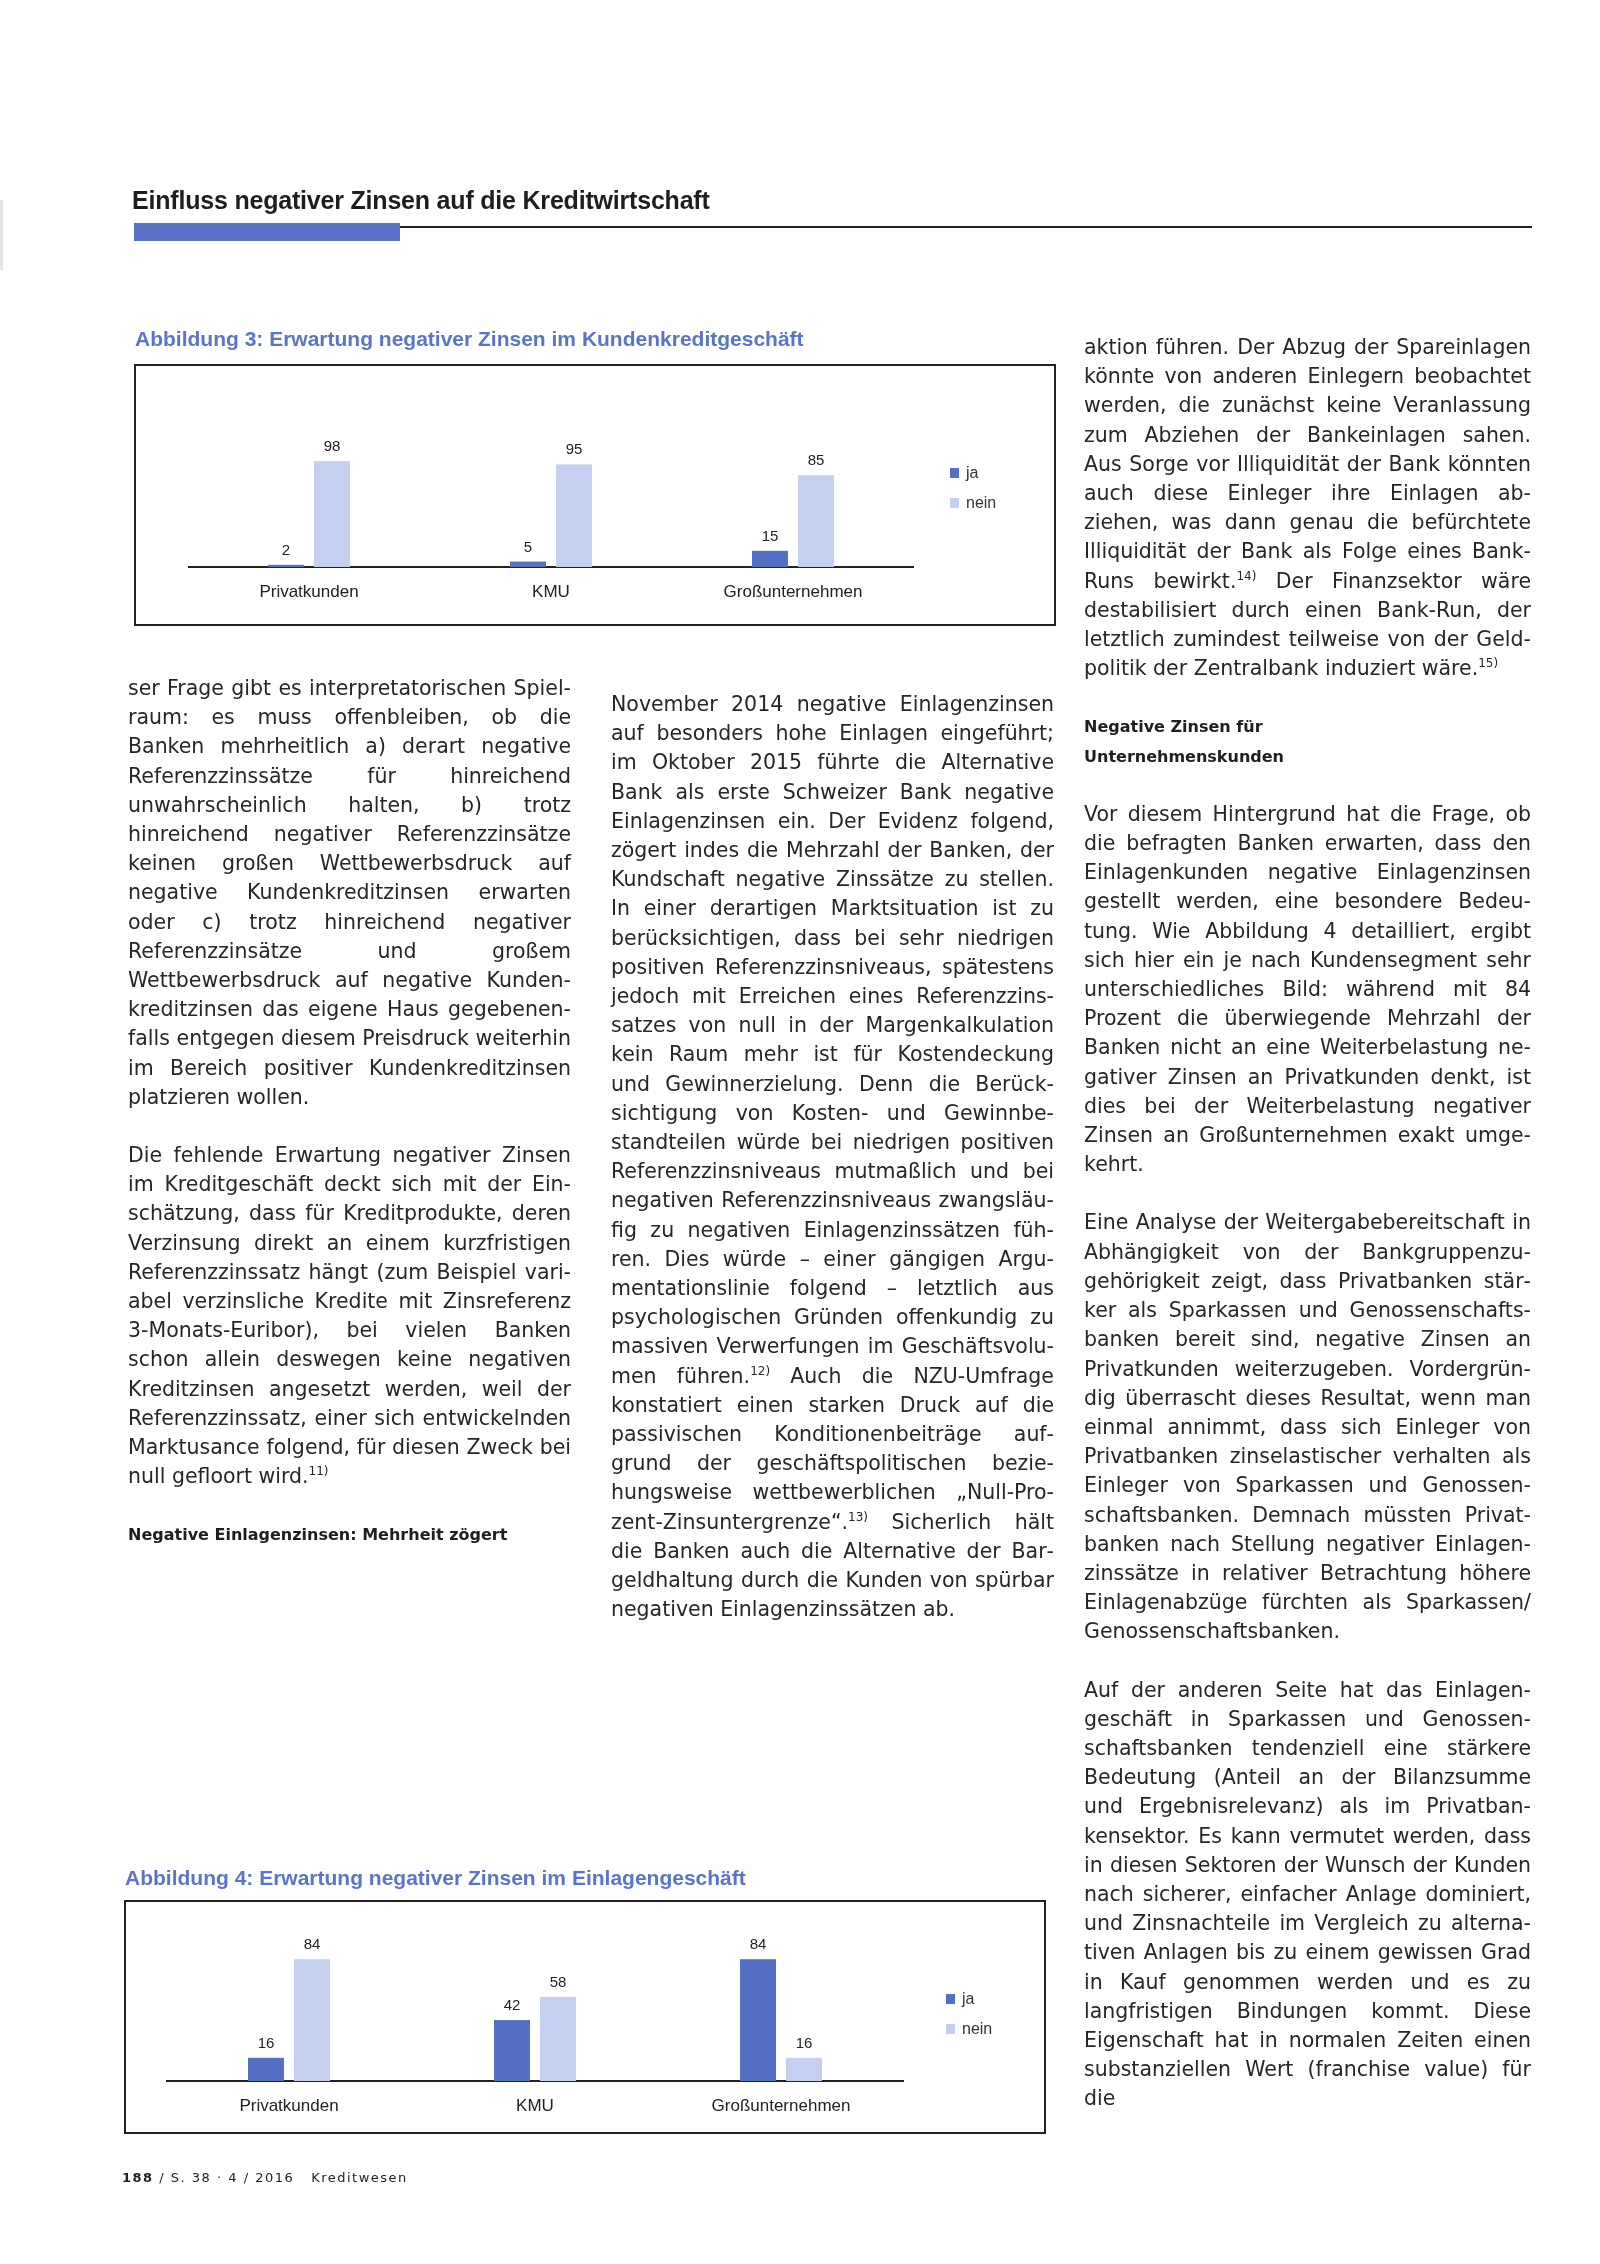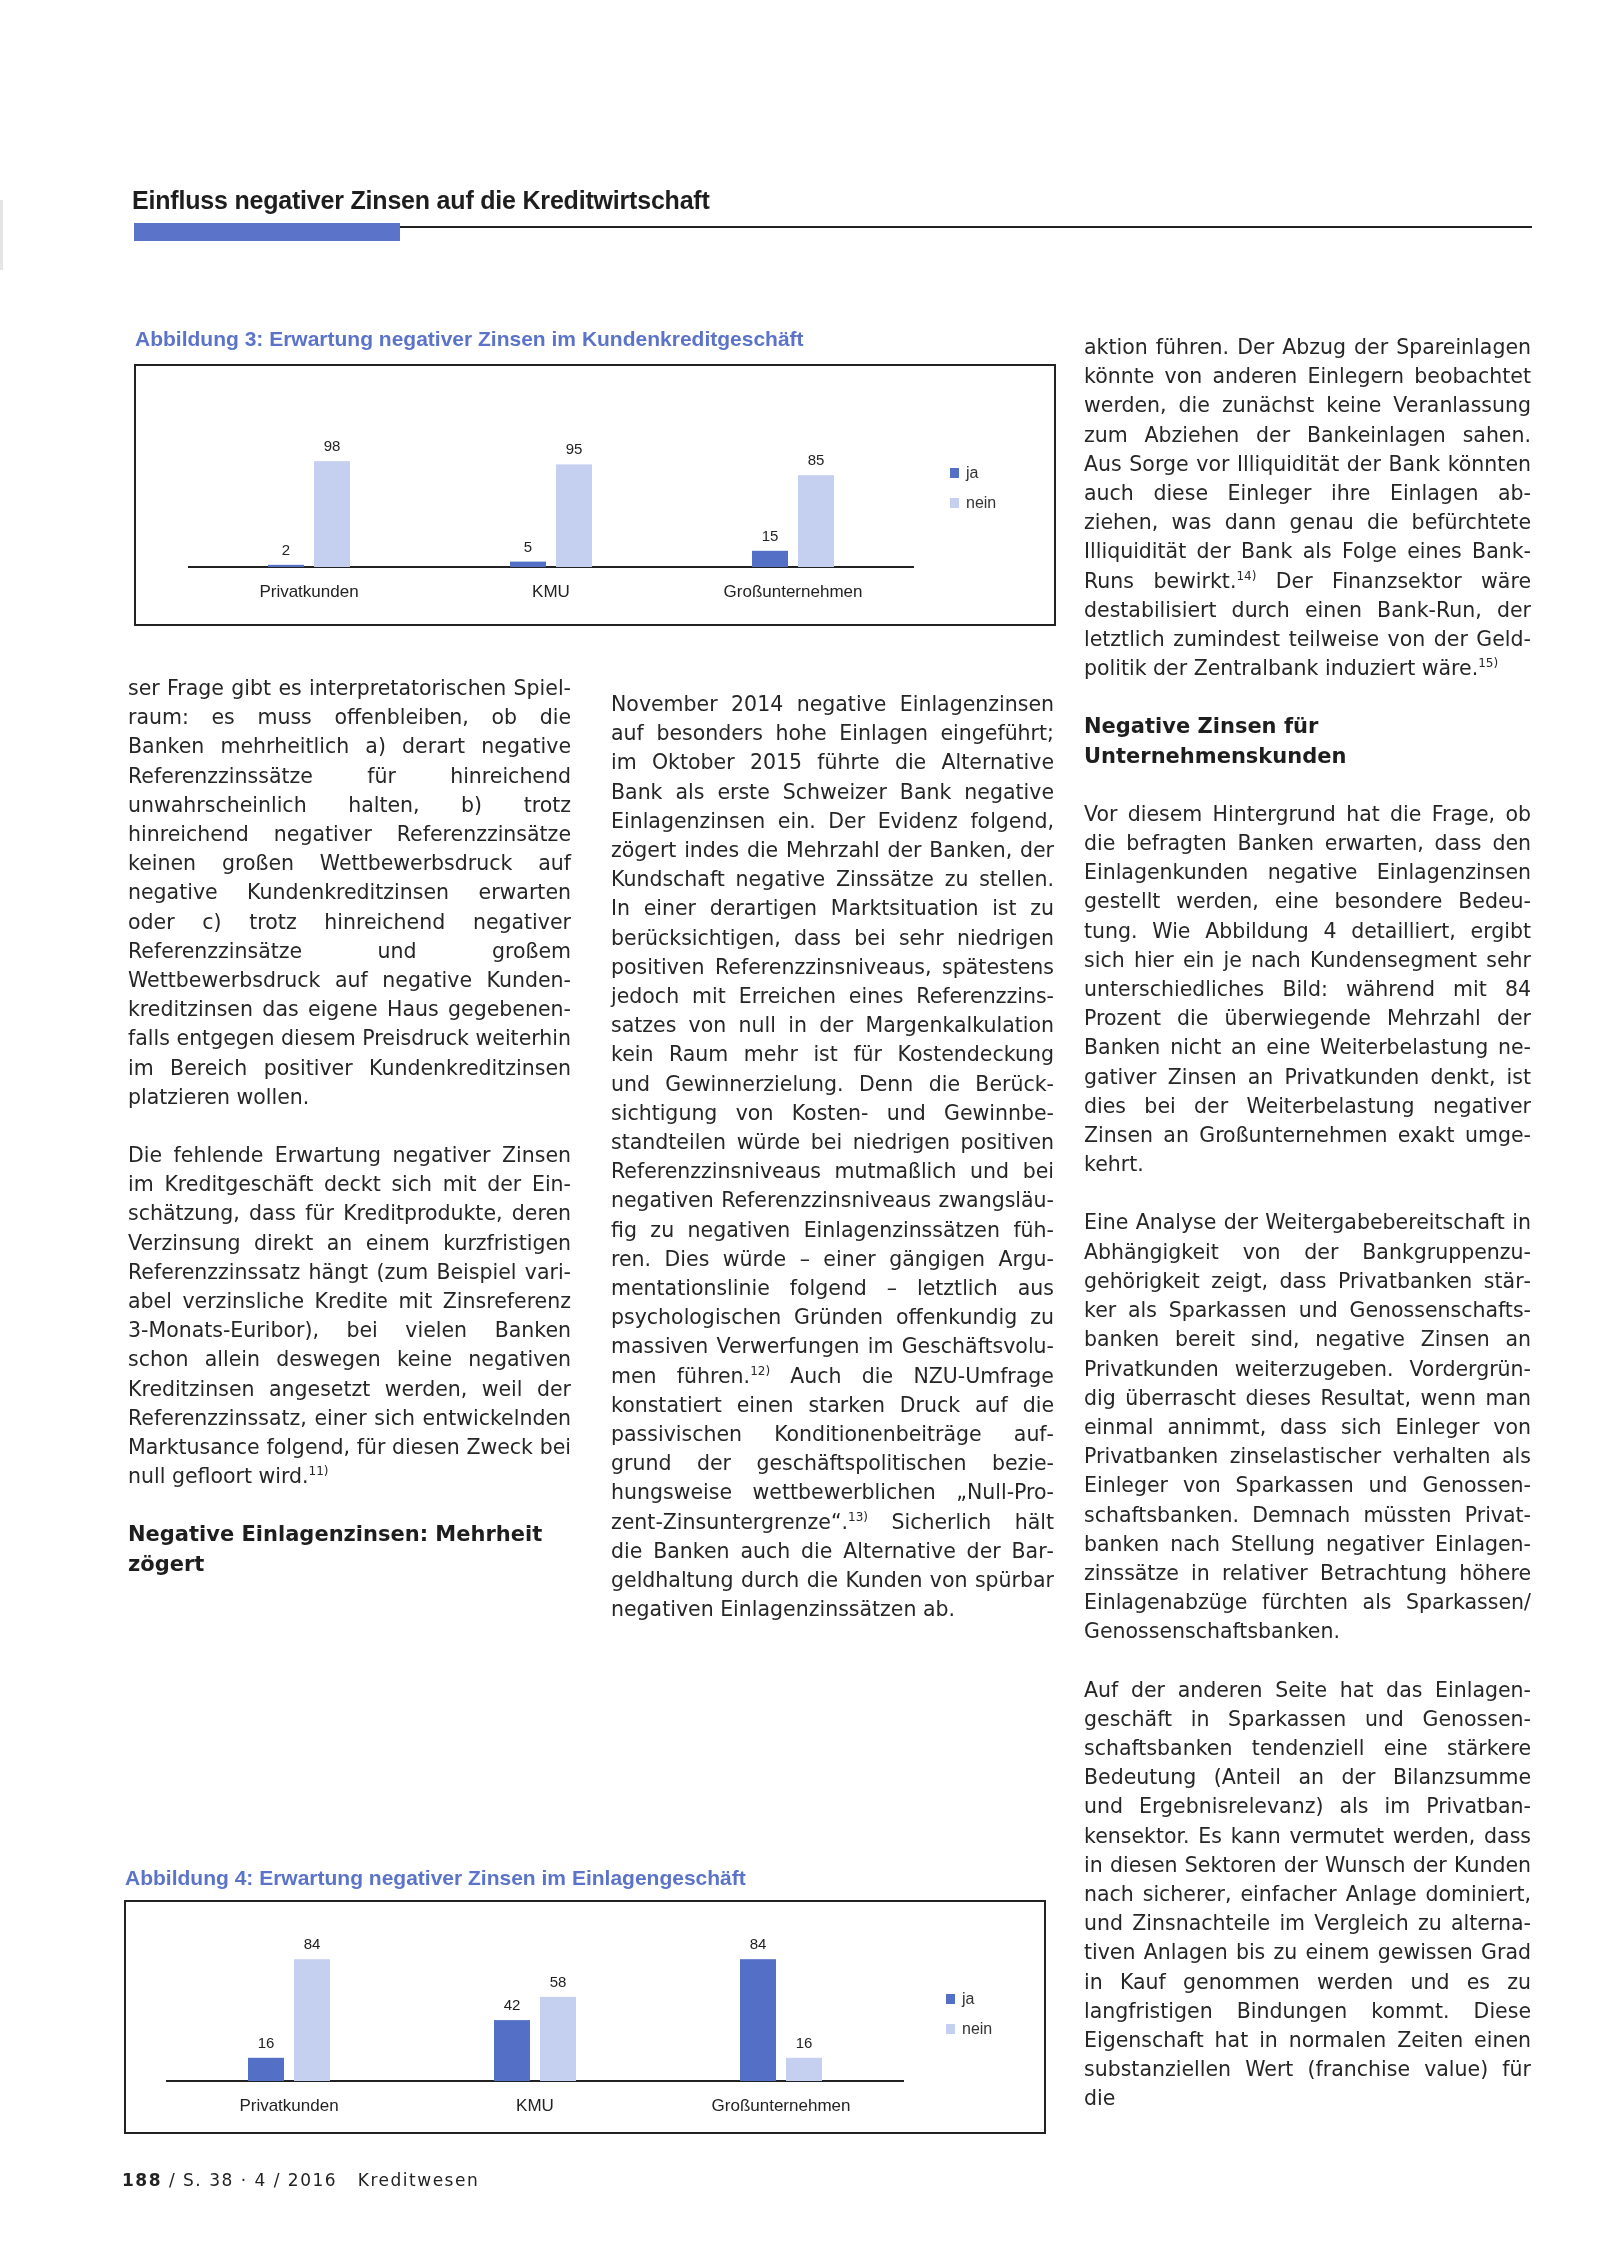--- a/index.html
+++ b/index.html
@@ -9,24 +9,24 @@
                   font-family: "Liberation Sans", sans-serif; letter-spacing: -0.2px; }
   .header-rule { position: absolute; left: 134px; top: 226px; width: 1398px; height: 2px; background: #222; }
   .header-bar { position: absolute; left: 134px; top: 223px; width: 266px; height: 18px; background: #5b74c9; }
 
   .fig-title { position: absolute; font-family: "Liberation Sans", sans-serif; font-weight: bold; font-size: 21px; color: #5b74c9; }
   .fig-box { position: absolute; border: 2px solid #222; background: #fff; }
   .fig-box svg { position: absolute; left: 0; top: 0; }
 
   .col { position: absolute; font-size: 20.5px; line-height: 29.2px; text-align: justify; hyphens: manual; color: #262626; }
   .col p { margin: 0 0 29px 0; }
-  .col h3 { margin: 0 0 29px 0; font-size: 21px; font-weight: bold; line-height: 29.2px; color: #1e1e1e; text-align: left; }
+  .col h3 { margin: 0 0 29px 0; font-size: 16px; font-weight: bold; line-height: 29.2px; color: #1e1e1e; text-align: left; }
   sup { font-size: 12px; vertical-align: 8px; line-height: 0; }
 
-  .footer { position: absolute; left: 122px; top: 2170px; font-size: 17px; letter-spacing: 1.5px; color: #222; }
+  .footer { position: absolute; left: 122px; top: 2170px; font-size: 13px; letter-spacing: 1.5px; color: #222; }
   .footer b { font-weight: bold; }
   .scan-edge { position: absolute; left: 0; top: 200px; width: 3px; height: 70px; background: #e5e5e5; }
 </style>
 </head>
 <body>
 
 <div class="scan-edge"></div>
 
 <div class="header-title">Einfluss negativer Zinsen auf die Kreditwirtschaft</div>
 <div class="header-rule"></div>

